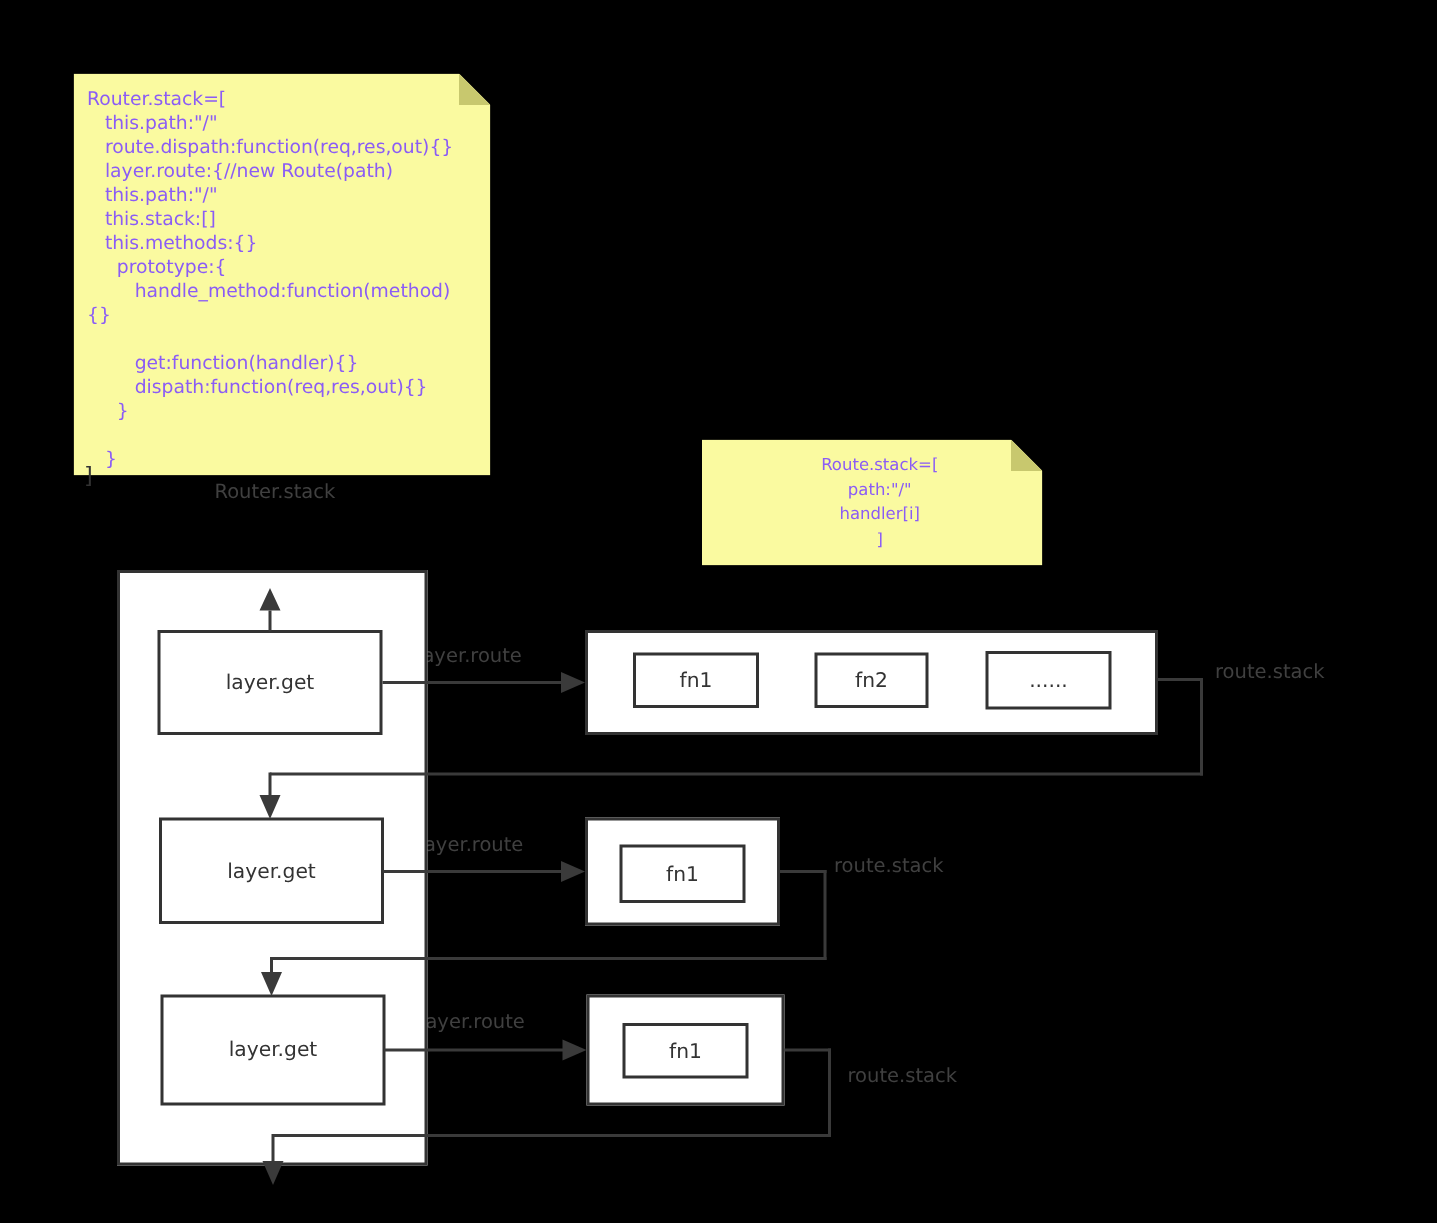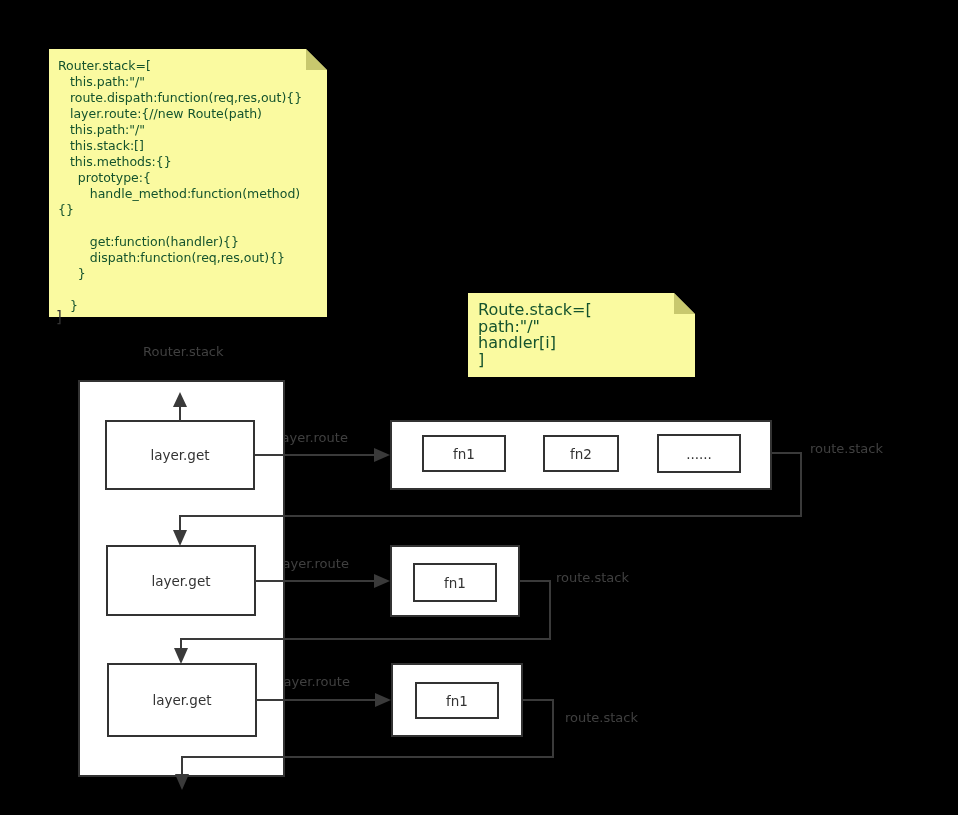--- a/index.html
+++ b/index.html
@@ -12,26 +12,26 @@
     position:absolute;background:#fafaa0;
     clip-path:polygon(0 0,calc(100% - 21px) 0,100% 21px,100% 100%,0 100%);
   }
   .note .fold{
     position:absolute;top:0;right:0;width:21px;height:21px;
     background:#c8c86e;
     clip-path:polygon(0 0,100% 100%,0 100%);
   }
   .note pre{
     margin:0;font-family:"DejaVu Sans","Liberation Sans",sans-serif;
-    color:#14532d;white-space:pre;
+    color:#8b5cf6;white-space:pre;
   }
   .note1{left:49px;top:49px;width:278px;height:268px;}
   .note1 pre{padding:9px 0 0 9px;font-size:12.5px;line-height:16px;}
   .note2{left:468px;top:293px;width:227px;height:84px;}
-  .note2 pre{padding:9px 0 0 10px;font-size:16px;line-height:16.5px;}
+  .note2 pre{padding:9px 0 0 10px;font-size:11px;line-height:16.5px;text-align:center;}
   .bracket{position:absolute;left:56px;top:308px;color:#333333;font-size:15px;}
   
   .lbl{position:absolute;color:#404040;font-size:13px;white-space:nowrap;}
   
   .wbox{
     position:absolute;background:#ffffff;border:2px solid #333333;
     box-sizing:border-box;display:flex;align-items:center;justify-content:center;
     color:#333333;font-size:13.5px;
   }
   .container{z-index:1;}
@@ -61,21 +61,21 @@
         handle_method:function(method)
 {}
 
         get:function(handler){}
         dispath:function(req,res,out){}
      }
 
    }</pre>
   </div>
   <div class="bracket">]</div>
-  <div class="lbl" style="left:143px;top:344px;text-align:center;">Router.stack</div>
+  <div class="lbl" style="left:143px;top:321px;text-align:center;">Router.stack</div>
 
   <div class="note note2">
     <div class="fold"></div>
     <pre>Route.stack=[
 path:"/"
 handler[i]
 ]</pre>
   </div>
 
   <div class="wbox container" style="left:78px;top:380px;width:207px;height:397px;"></div>

